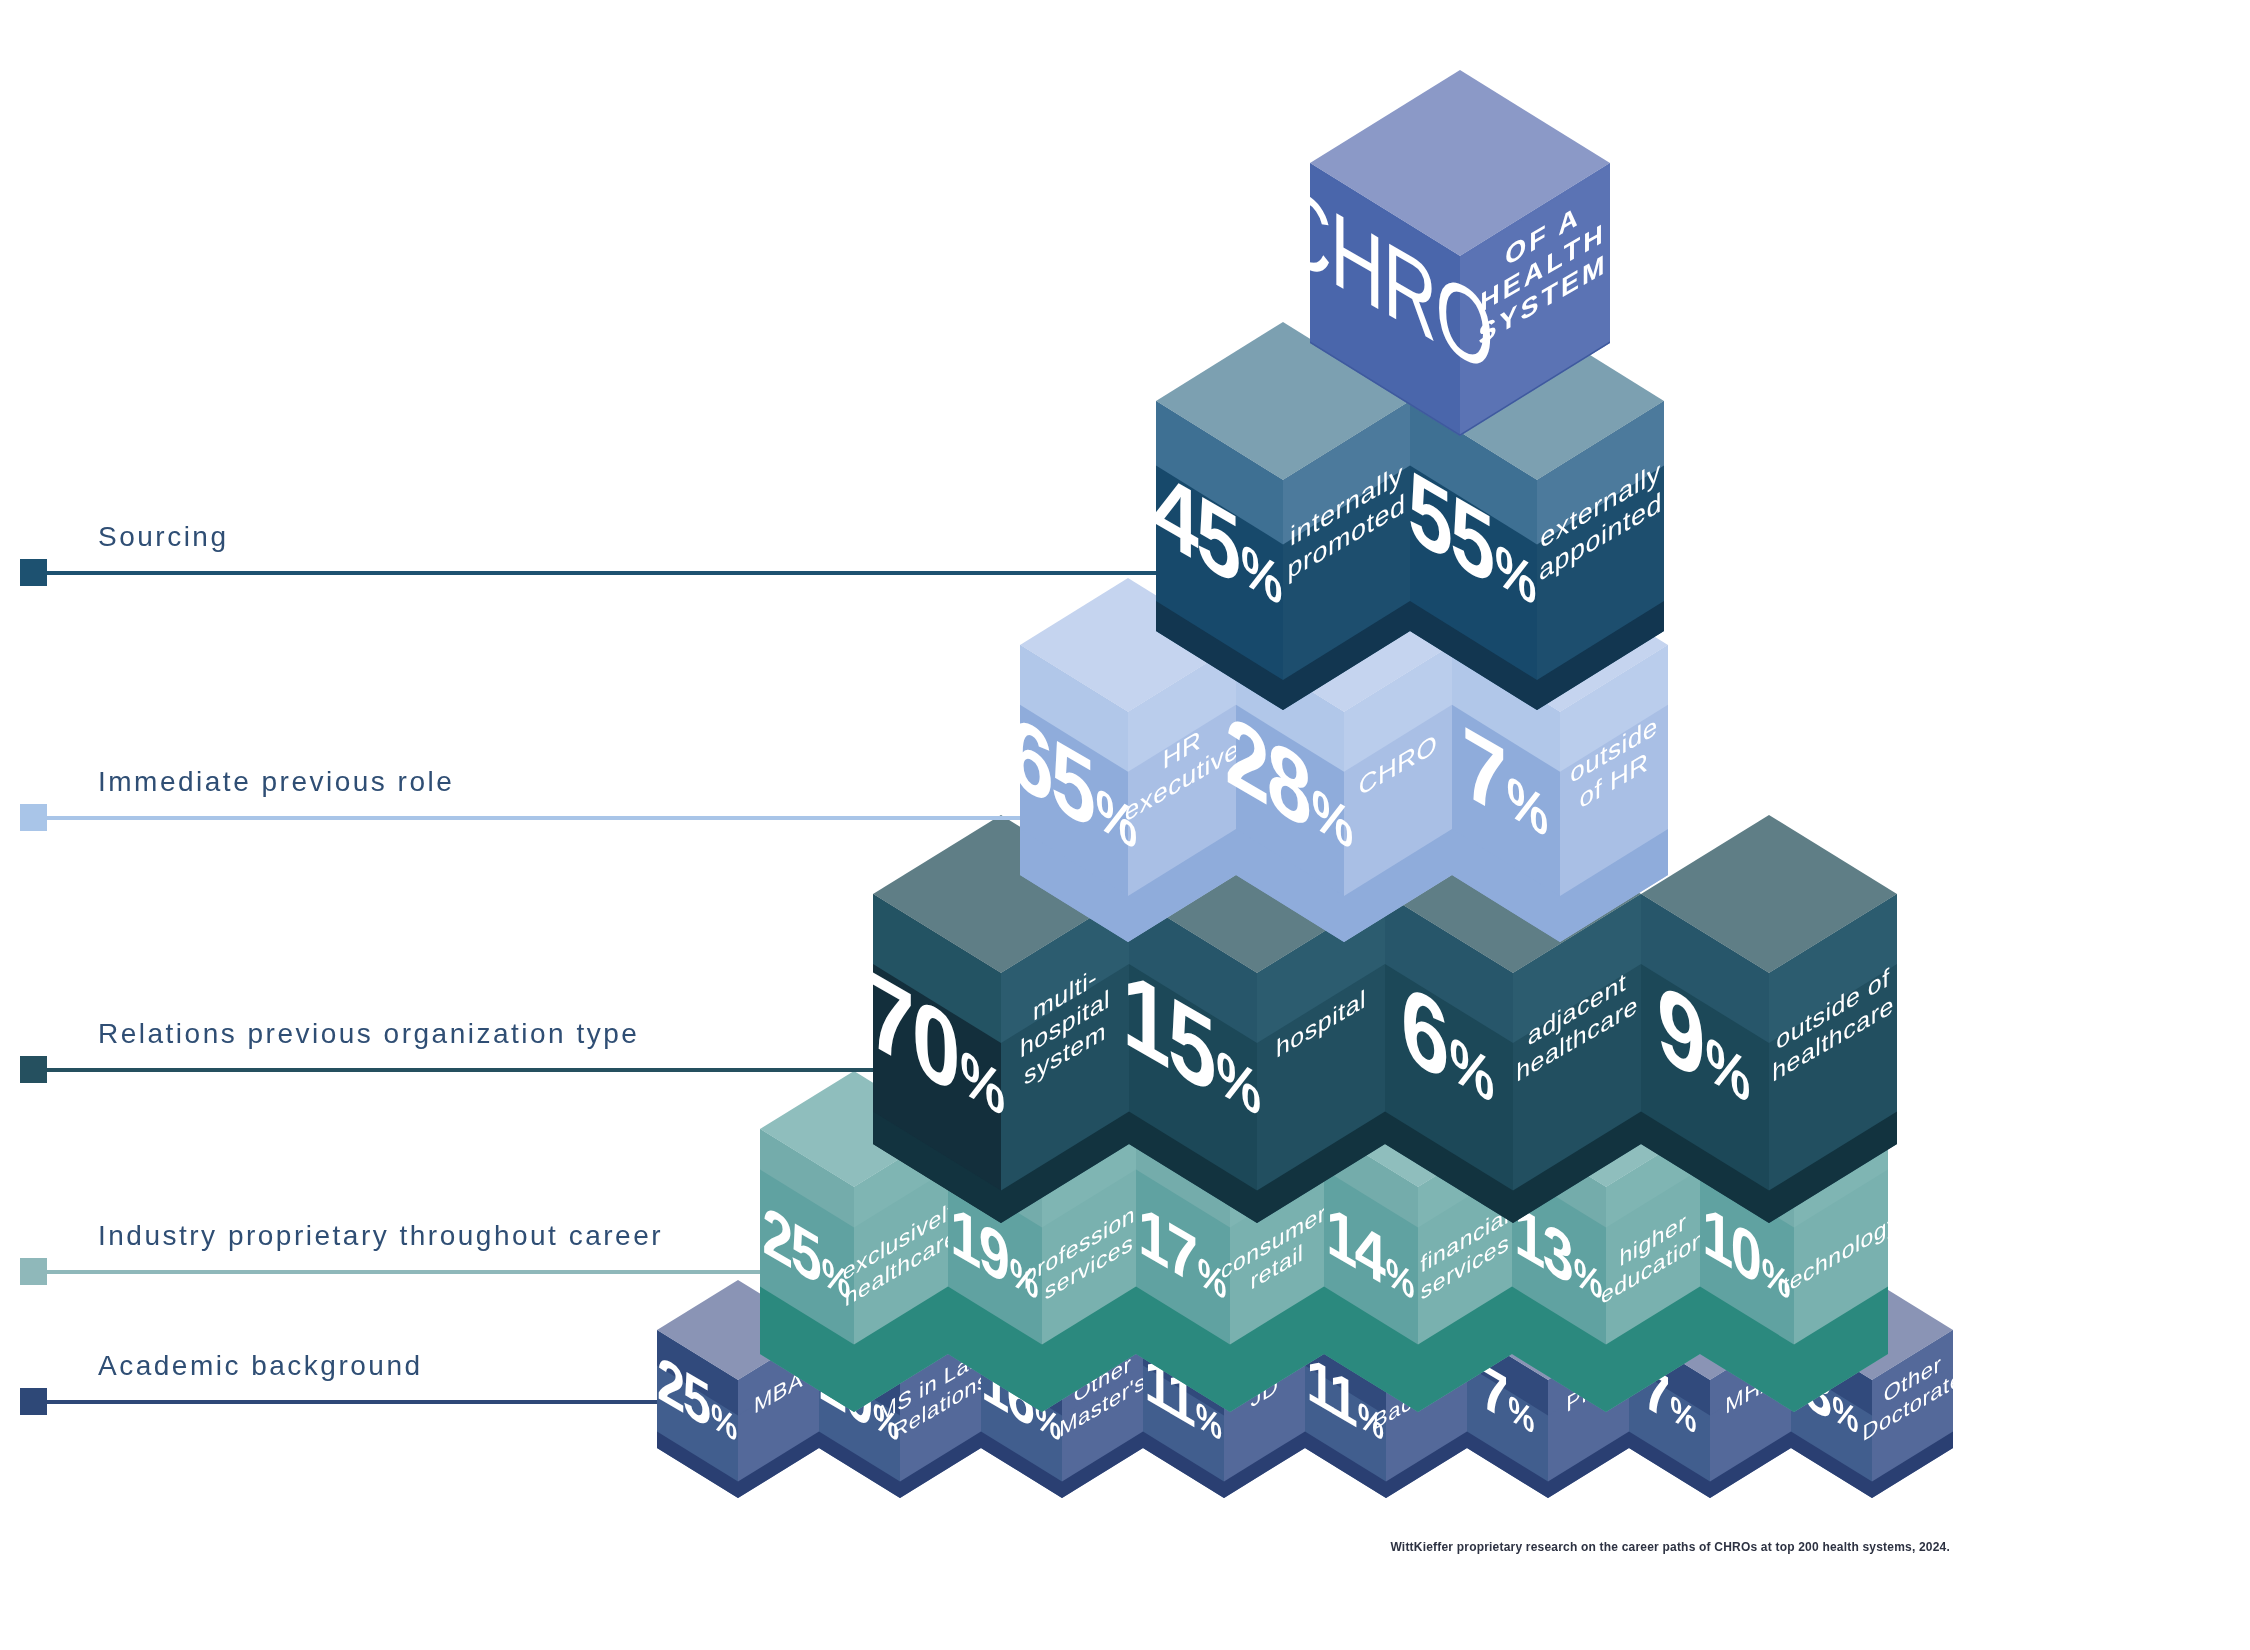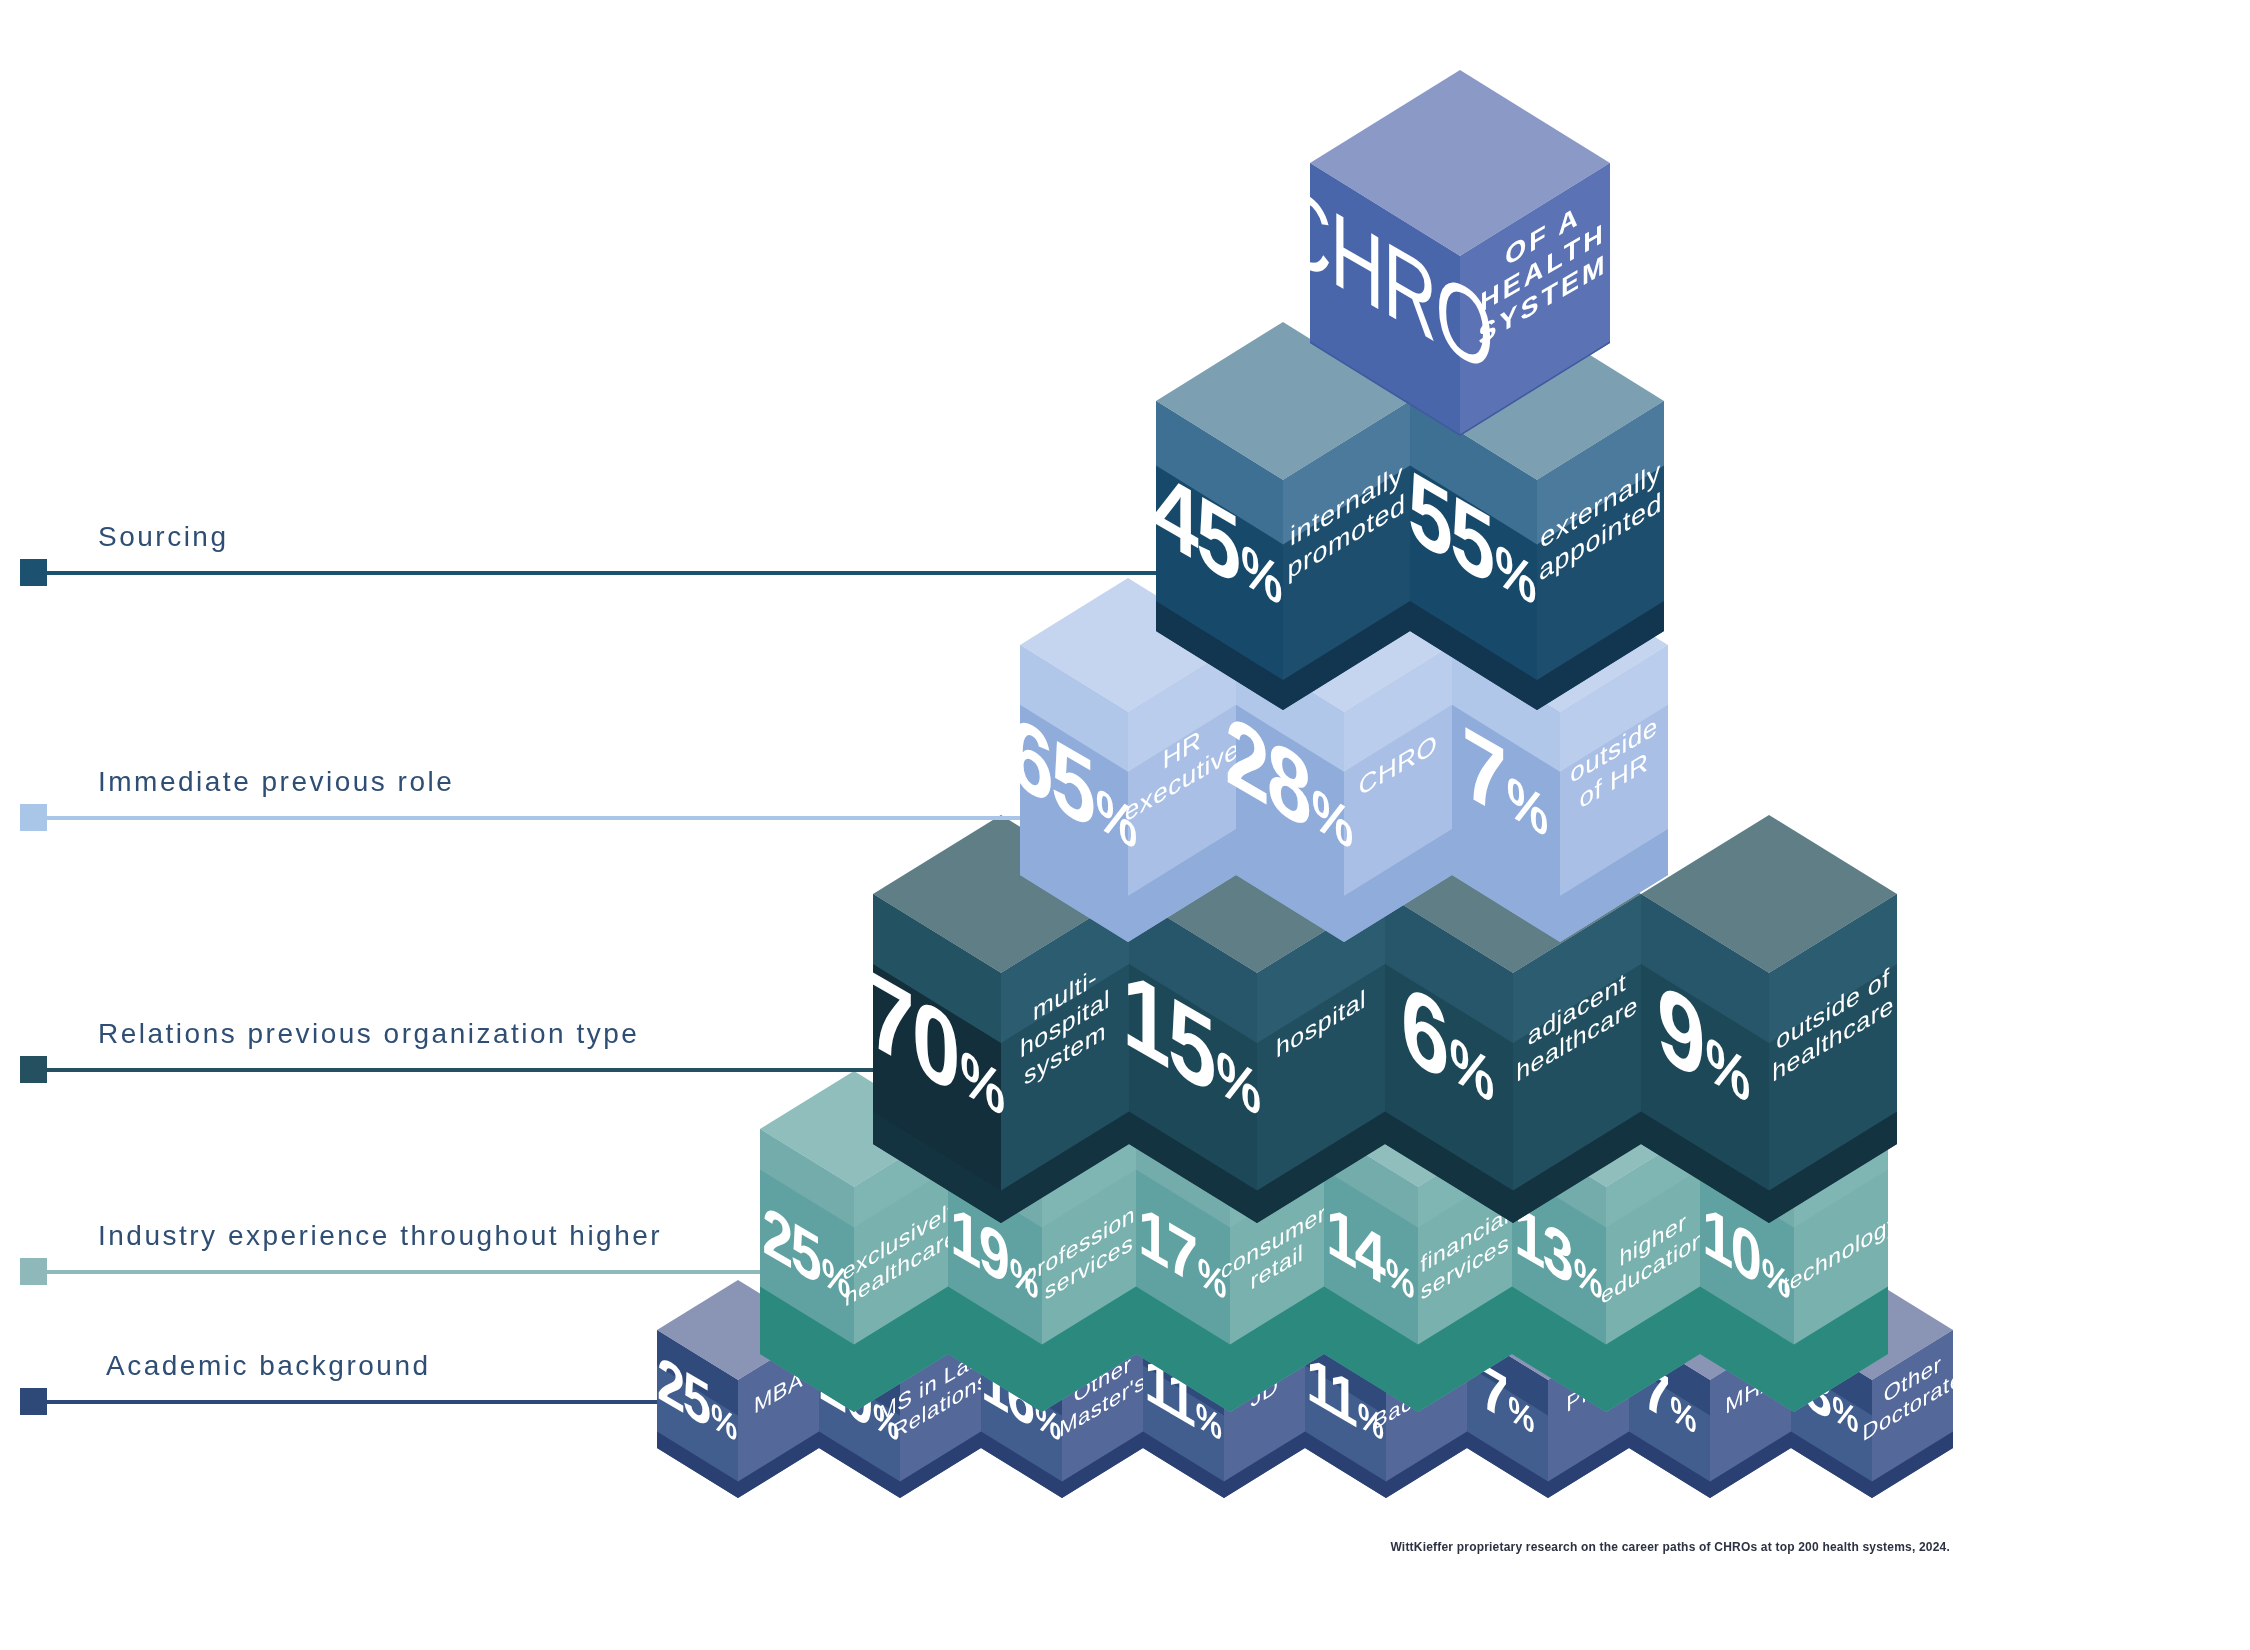--- a/index.html
+++ b/index.html
@@ -332,24 +332,24 @@
     <span class="side-label-text" id="stext-1" style="left: 98px; top: 766px;">Immediate previous role</span>
     <span class="side-square" id="ssq-1" style="left: 20px; top: 804px; background: rgb(169, 197, 232);"></span>
     <span class="side-line" id="sline-1" style="left: 47px; top: 816px; width: 973px; background: rgb(169, 197, 232);"></span>
   </div>
   <div>
     <span class="side-label-text" id="stext-2" style="left: 98px; top: 1018px;">Relations previous organization type</span>
     <span class="side-square" id="ssq-2" style="left: 20px; top: 1056px; background: rgb(37, 80, 95);"></span>
     <span class="side-line" id="sline-2" style="left: 47px; top: 1068px; width: 826px; background: rgb(37, 80, 95);"></span>
   </div>
   <div>
-    <span class="side-label-text" id="stext-3" style="left: 98px; top: 1220px;">Industry experience throughout higher</span>
+    <span class="side-label-text" id="stext-3" style="left: 98px; top: 1220px;">Industry proprietary throughout career</span>
     <span class="side-square" id="ssq-3" style="left: 20px; top: 1258px; background: rgb(143, 184, 186);"></span>
     <span class="side-line" id="sline-3" style="left: 47px; top: 1270px; width: 713px; background: rgb(143, 184, 186);"></span>
   </div>
   <div>
-    <span class="side-label-text" id="stext-4" style="left: 98px; top: 1350px; margin-left: 8px;">Academic background</span>
+    <span class="side-label-text" id="stext-4" style="left: 98px; top: 1350px;">Academic background</span>
     <span class="side-square" id="ssq-4" style="left: 20px; top: 1388px; background: rgb(46, 72, 119);"></span>
     <span class="side-line" id="sline-4" style="left: 47px; top: 1400px; width: 610px; background: rgb(46, 72, 119);"></span>
   </div>
 
   <div class="footer-note">WittKieffer proprietary research on the career paths of CHROs at top 200 health systems, 2024.</div>
 </div>
 
 </body></html>

